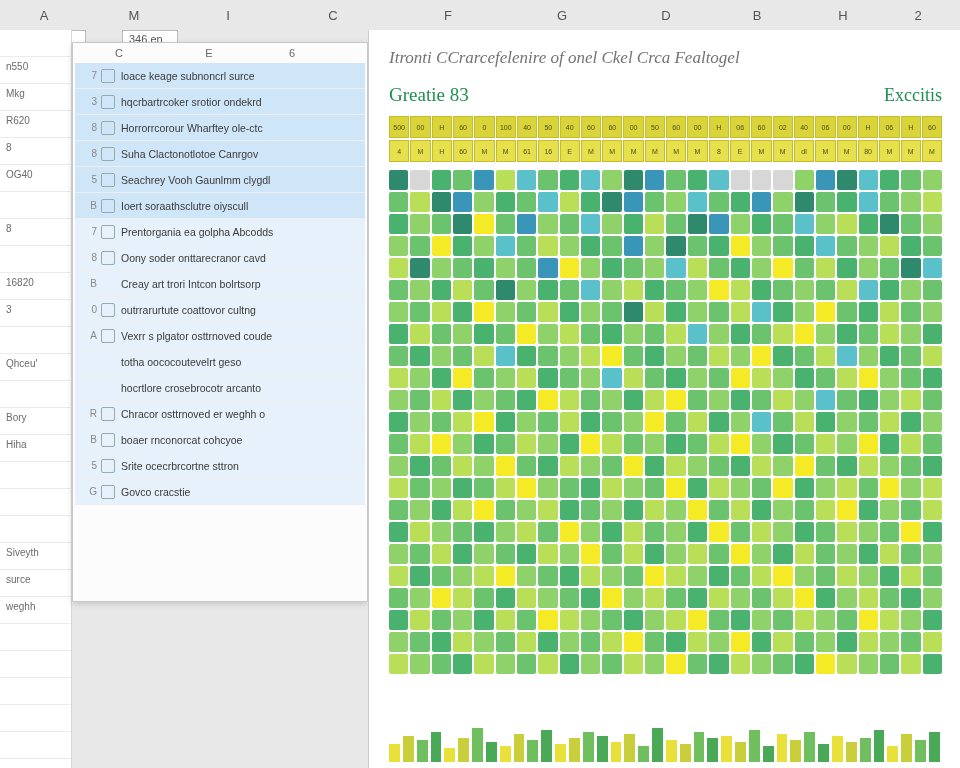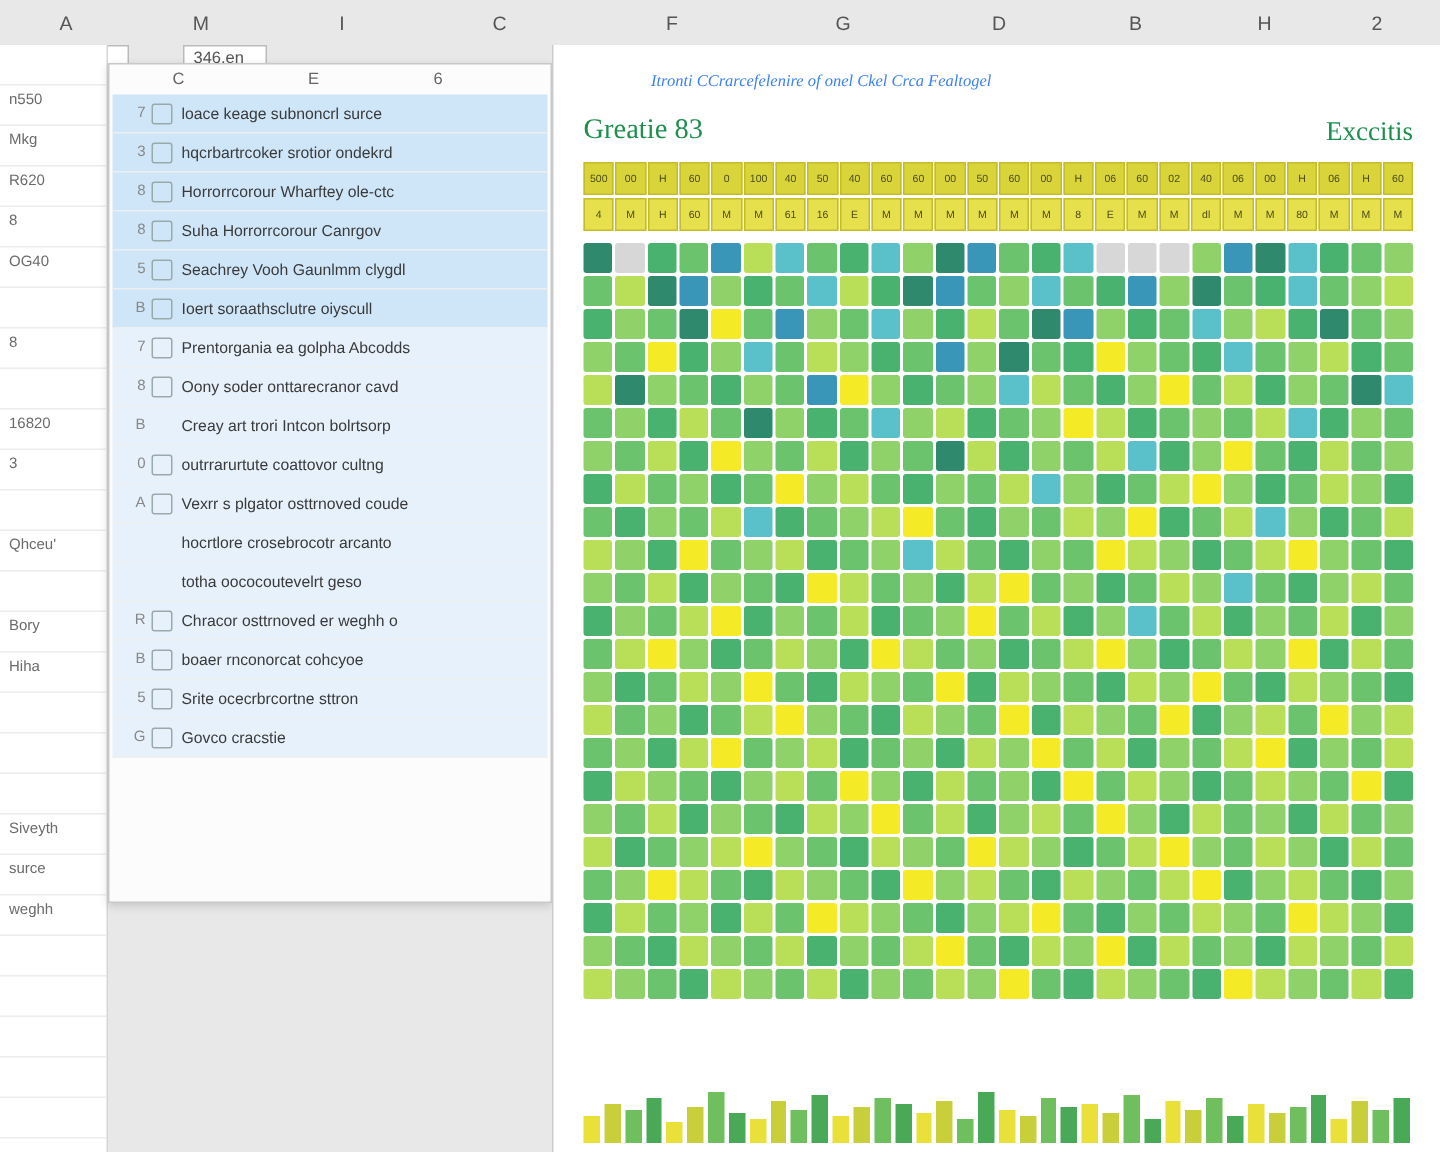--- a/index.html
+++ b/index.html
@@ -84,25 +84,24 @@
     position: absolute;
     top: 30px; left: 368px; right: 0; bottom: 0;
     background:#fff;
     border-left:1px solid #ccc;
     padding:18px 18px 8px 20px;
     overflow:hidden;
   }
 
   .doc .title{
     font-family: Georgia, 'Times New Roman', serif;
-    font-size: 11px;
+    font-size: 17px;
     font-style: italic;
-    color: #3b82f6;
+    color: #737373;
     margin-bottom: 16px;
-    margin-left: 45px;
   }
   .doc .head-row{
     display:flex; justify-content:space-between; align-items:flex-end;
     margin-bottom:10px;
   }
   .doc .subtitle{
     font-family: Georgia, serif;
     font-size:19px; color:#1e8f4e;
   }
   .doc .brand{
@@ -226,21 +225,21 @@
         <span class="lbl">hqcrbartrcoker srotior ondekrd</span>
       </div>
       <div class="row-entry selected">
         <span class="num">8</span>
         <span class="chk"></span>
         <span class="lbl">Horrorrcorour Wharftey ole-ctc</span>
       </div>
       <div class="row-entry selected">
         <span class="num">8</span>
         <span class="chk"></span>
-        <span class="lbl">Suha Horrorrcorour Canrgov</span>
+        <span class="lbl">Suha Clactonotlotoe Canrgov</span>
       </div>
       <div class="row-entry selected">
         <span class="num">5</span>
         <span class="chk"></span>
         <span class="lbl">Seachrey Vooh Gaunlmm clygdl</span>
       </div>
       <div class="row-entry selected">
         <span class="num">B</span>
         <span class="chk"></span>
         <span class="lbl">Ioert soraathsclutre oiyscull</span>
@@ -266,26 +265,26 @@
         <span class="lbl">outrrarurtute coattovor cultng</span>
       </div>
       <div class="row-entry selected-light">
         <span class="num">A</span>
         <span class="chk"></span>
         <span class="lbl">Vexrr s plgator osttrnoved coude</span>
       </div>
       <div class="row-entry selected-light">
         <span class="num"></span>
         <span class="chk" style="visibility: hidden;"></span>
-        <span class="lbl">hocrtlore crosebrocotr arcanto</span>
+        <span class="lbl">totha oococoutevelrt geso</span>
       </div>
       <div class="row-entry selected-light">
         <span class="num"></span>
         <span class="chk" style="visibility: hidden;"></span>
-        <span class="lbl">totha oococoutevelrt geso</span>
+        <span class="lbl">hocrtlore crosebrocotr arcanto</span>
       </div>
       <div class="row-entry selected-light">
         <span class="num">R</span>
         <span class="chk"></span>
         <span class="lbl">Chracor osttrnoved er weghh o</span>
       </div>
       <div class="row-entry selected-light">
         <span class="num">B</span>
         <span class="chk"></span>
         <span class="lbl">boaer rnconorcat cohcyoe</span>

